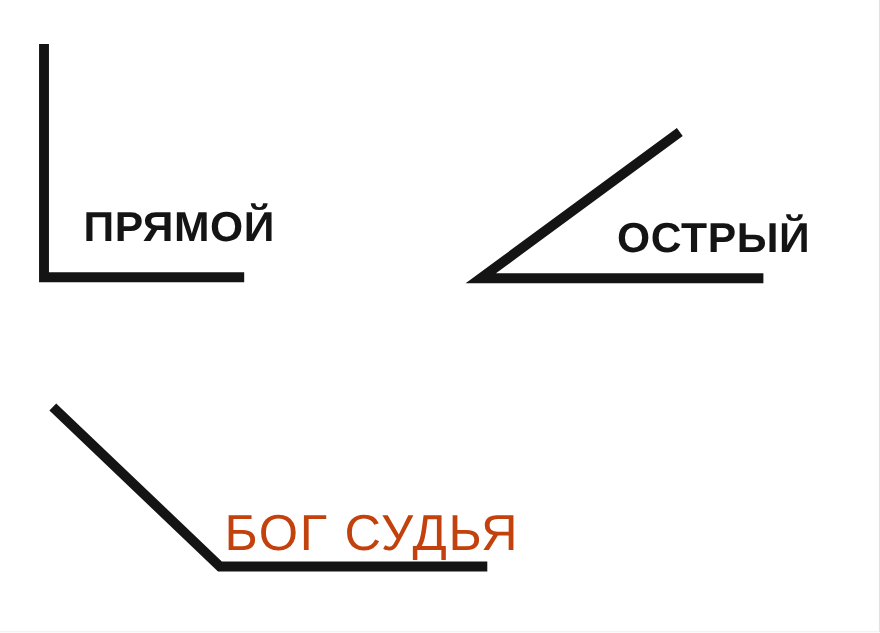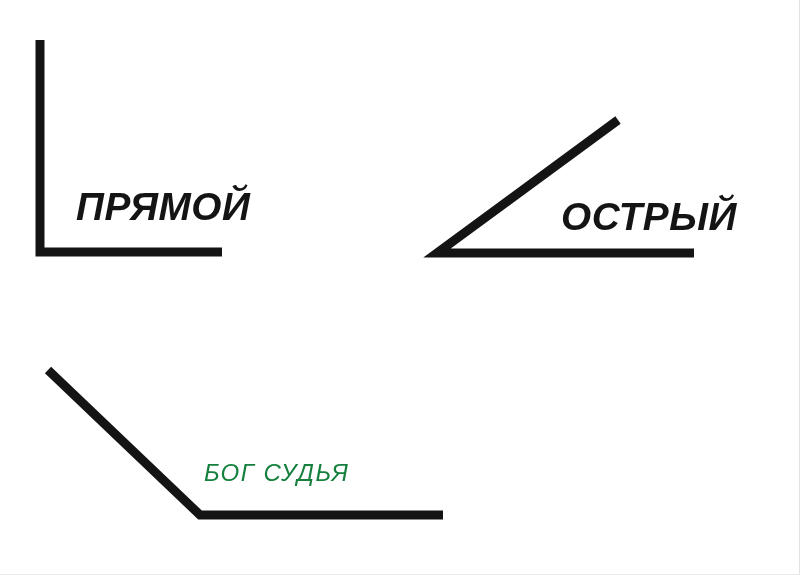--- a/index.html
+++ b/index.html
@@ -13,21 +13,20 @@
   }
   #canvas {
     position: relative;
     width: 800px;
     height: 575px;
     background: #ffffff;
     overflow: hidden;
     box-sizing: border-box;
     border-right: 1px solid #e2e2e2;
     border-bottom: 1px solid #e9e9e9;
-    font-style: italic;
   }
   #figures {
     position: absolute;
     left: 0;
     top: 0;
     width: 800px;
     height: 575px;
     display: block;
   }
   .lbl {
@@ -42,23 +41,23 @@
     font-weight: bold;
     font-size: 38px;
     letter-spacing: 0.5px;
     transform: scaleX(1.02);
     transform-origin: left bottom;
     color: #141414;
   }
   .lbl-regular {
     font-family: "Liberation Sans", sans-serif;
     font-weight: normal;
-    font-size: 24px;
+    font-size: 46px;
     letter-spacing: 1.5px;
-    color: #15803d;
+    color: #c2410c;
   }
   #lbl-right  { left: 76px;  top: 188px; }
   #lbl-acute  { left: 561px; top: 198px; }
   #lbl-obtuse { left: 204px; top: 461px; }
 </style>
 </head>
 <body>
 
 <div id="canvas" style="background: rgb(255, 255, 255);">
 

